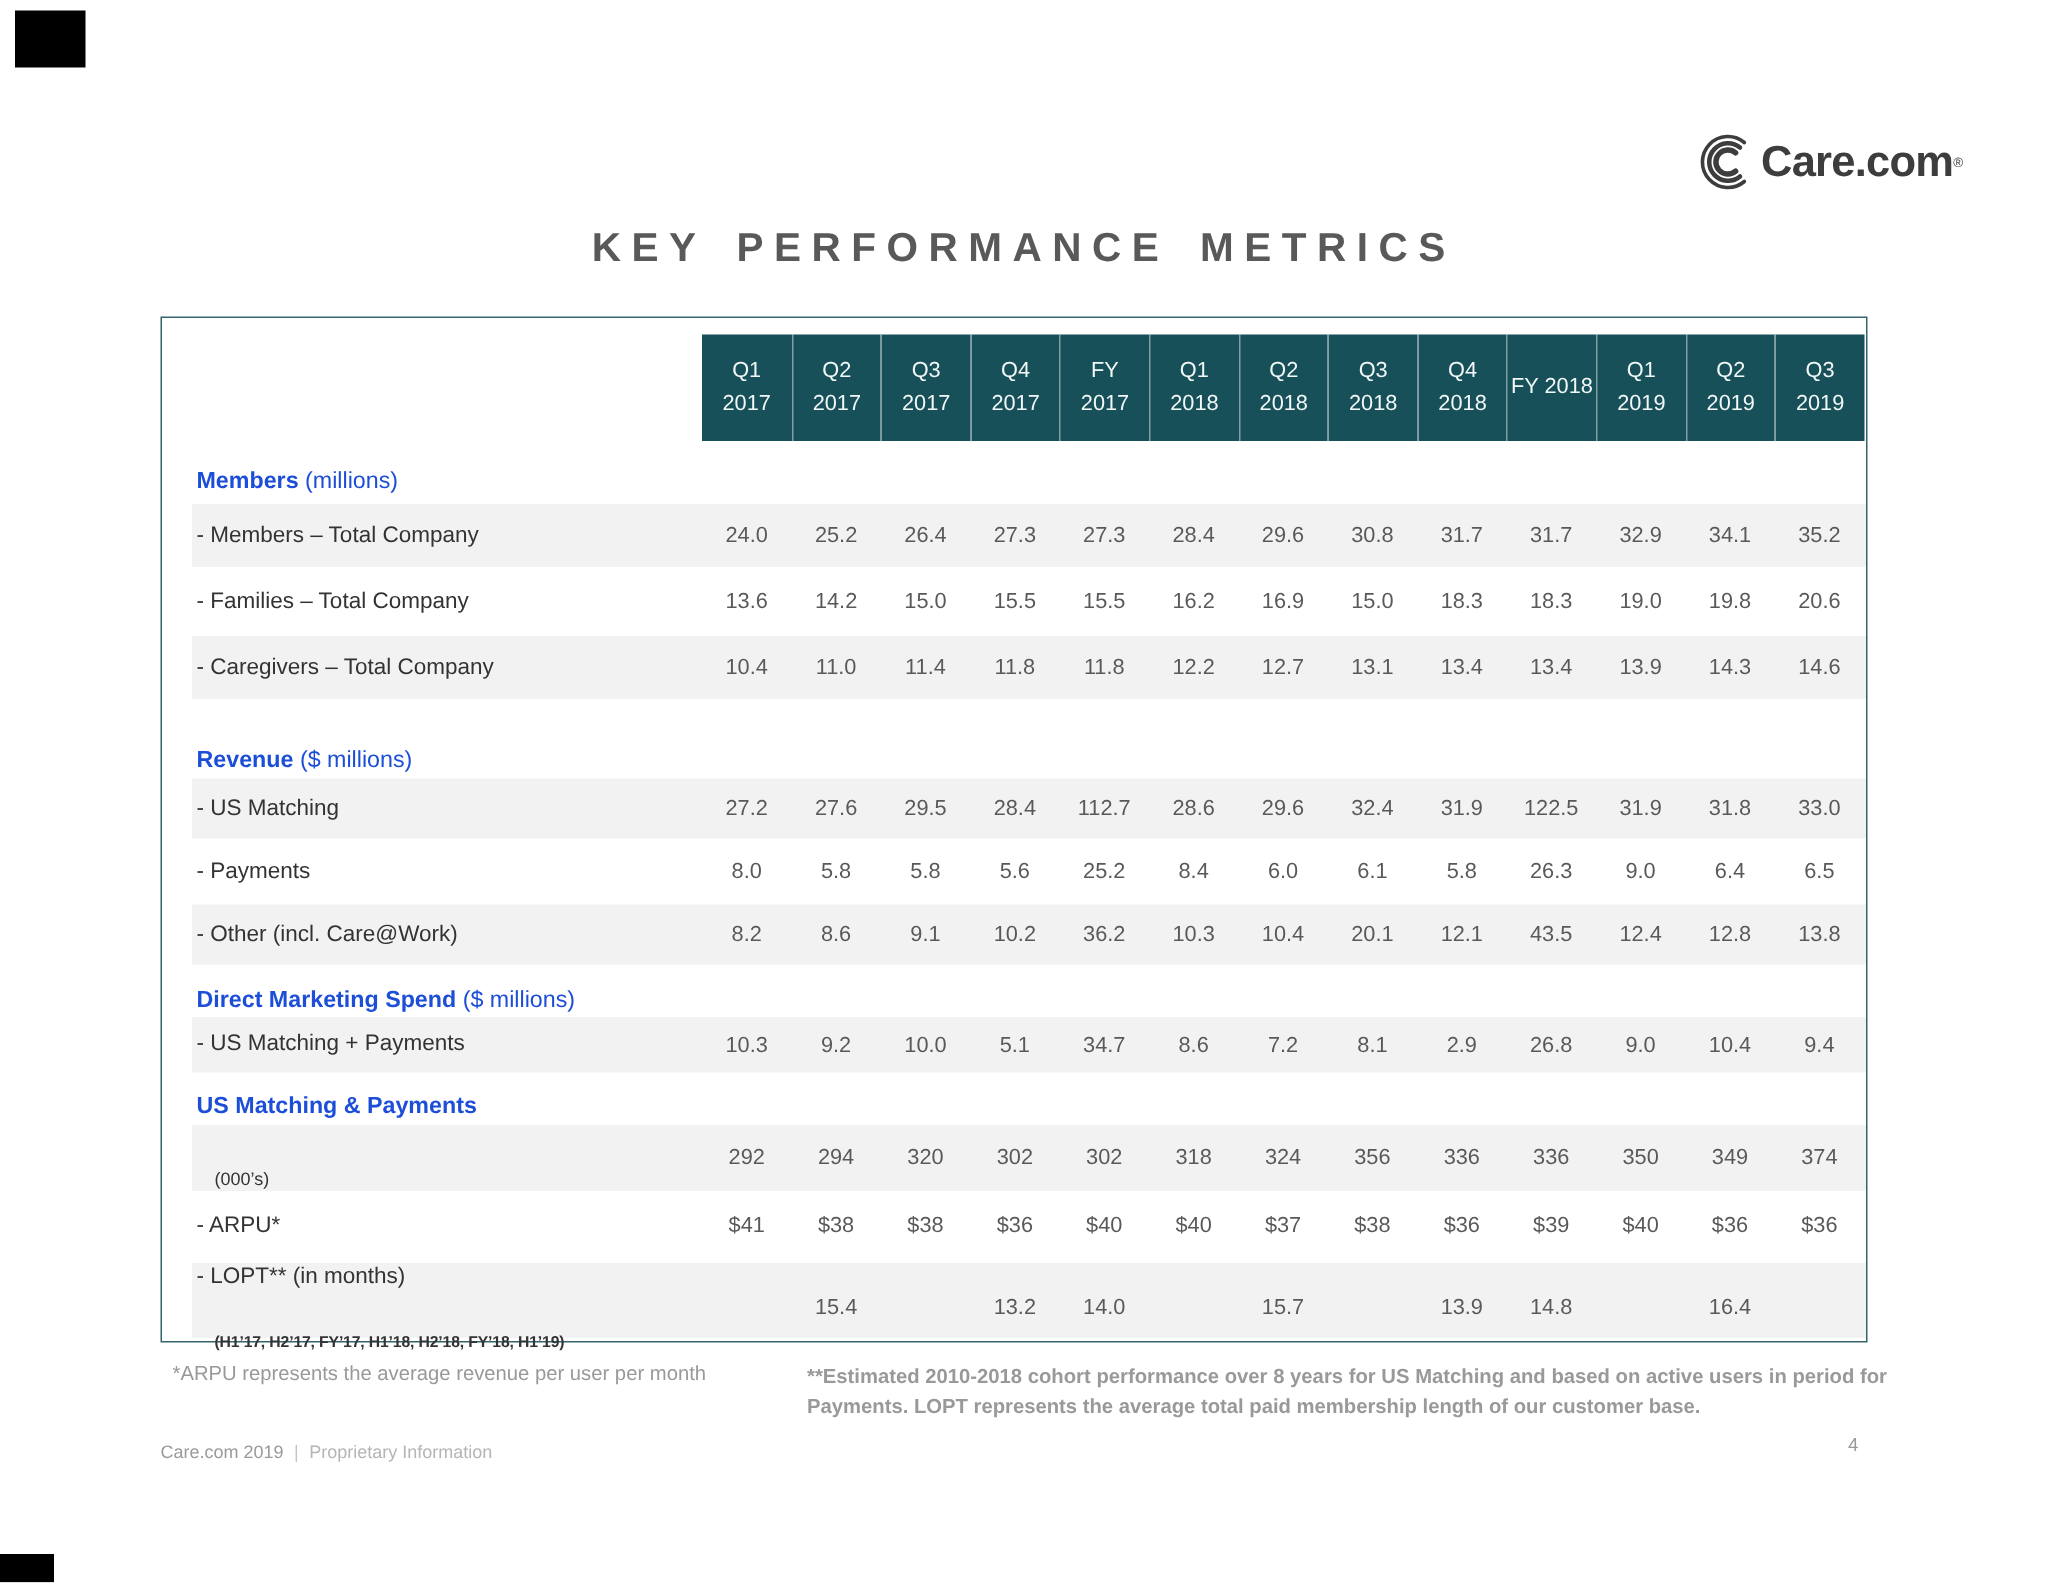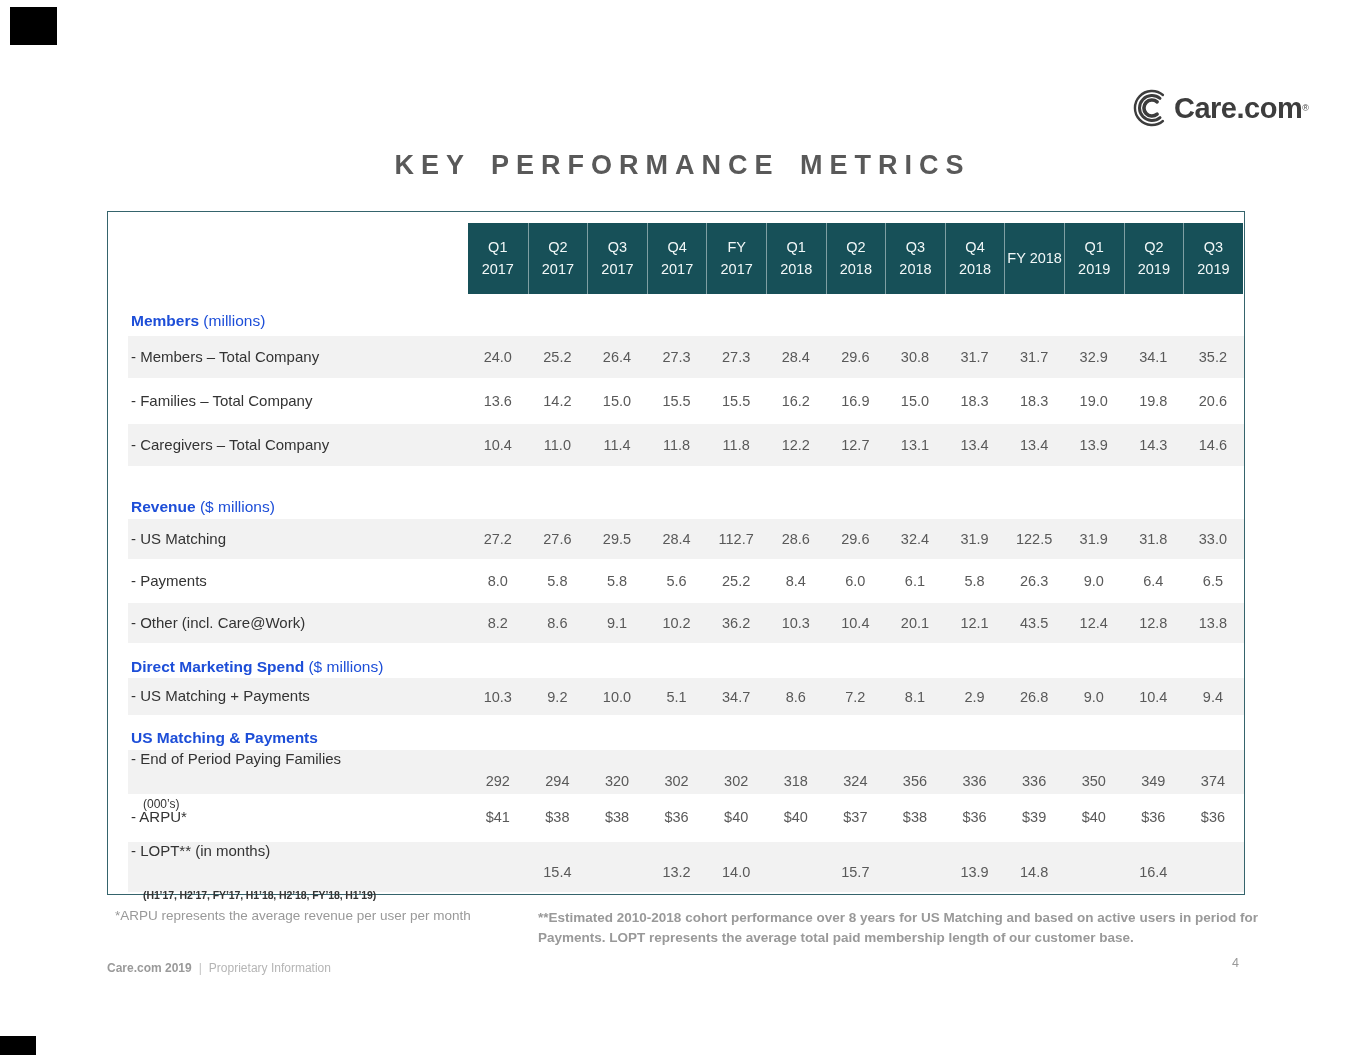--- a/index.html
+++ b/index.html
@@ -62,21 +62,21 @@
   .s3 .trow:nth-child(4) { height:50px; margin-top:4px; }
   .s3 .trow:nth-child(4) .sublabel { font-size:10.5px; font-weight:bold; letter-spacing:-0.1px; }
 
   
   .fn-left { position:absolute; left:115px; top:908px; font-size:13.5px; color:#999999; }
   .fn-right {
     position:absolute; left:538px; top:908px; width:720px;
     font-size:13.5px; color:#999999; line-height:20px; text-align:justify;font-weight:bold;
   }
   .footer { position:absolute; left:107px; top:961px; font-size:12px; color:#b5b5b5; }
-  .footer .fb { font-weight:bold; color:#9a9a9a; }
+  .footer .fb { font-weight:normal; color:#9a9a9a; }
   .footer .fdiv { margin:0 7px; color:#c4c4c4; }
   .pagenum { position:absolute; left:1232px; top:956px; font-size:12.5px; color:#999999; }
 </style>
 </head>
 <body>
 
 <div class="slide">
 
   <div class="black-tl"></div>
   <div class="black-bl"></div>
@@ -259,21 +259,20 @@
             <div class="cell">26.8</div>
             <div class="cell">9.0</div>
             <div class="cell">10.4</div>
             <div class="cell">9.4</div>
           </div>
         </div>
         <div class="section s3">
           <div class="sec-heading"><span class="bold">US Matching &amp; Payments</span><span></span></div>
           <div class="trow striped">
             <div class="rlabel">
-              <div>- End of Period Paying Families</div>
               <div class="sublabel">(000’s)</div>
             </div>
             <div class="cell">292</div>
             <div class="cell">294</div>
             <div class="cell">320</div>
             <div class="cell">302</div>
             <div class="cell">302</div>
             <div class="cell">318</div>
             <div class="cell">324</div>
             <div class="cell">356</div>

